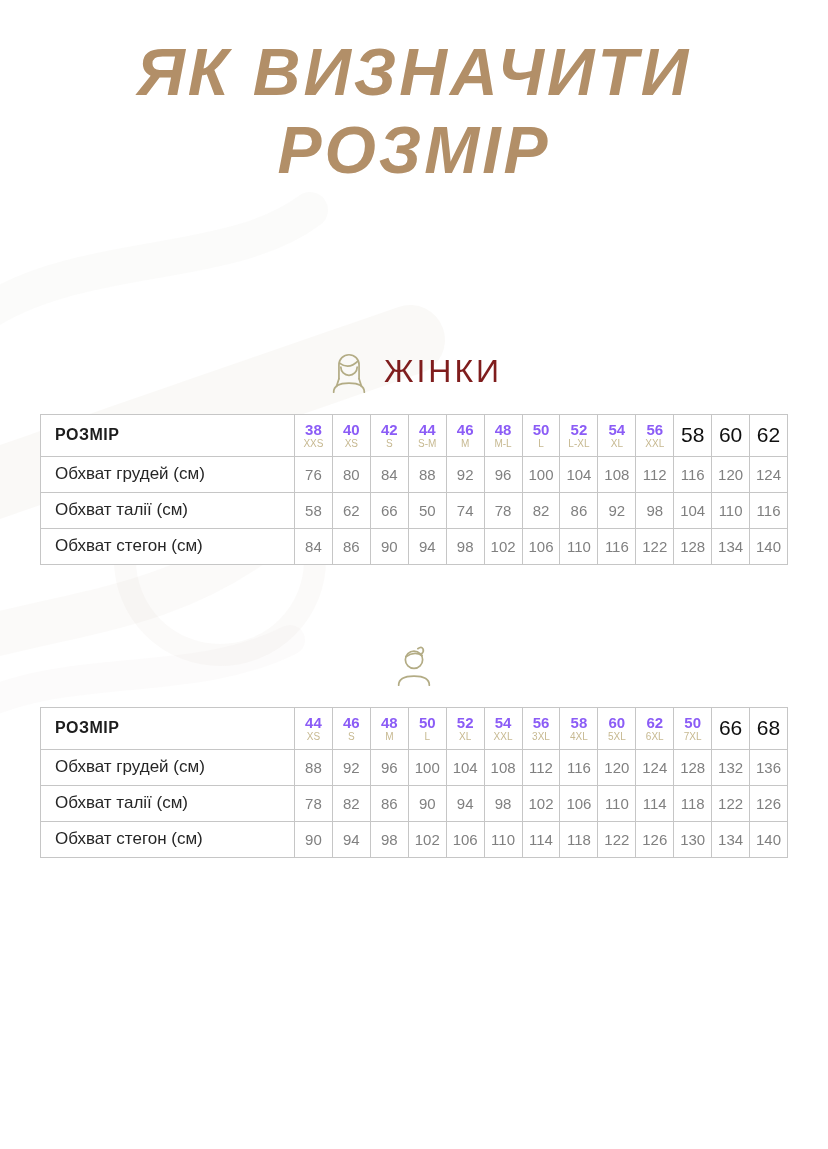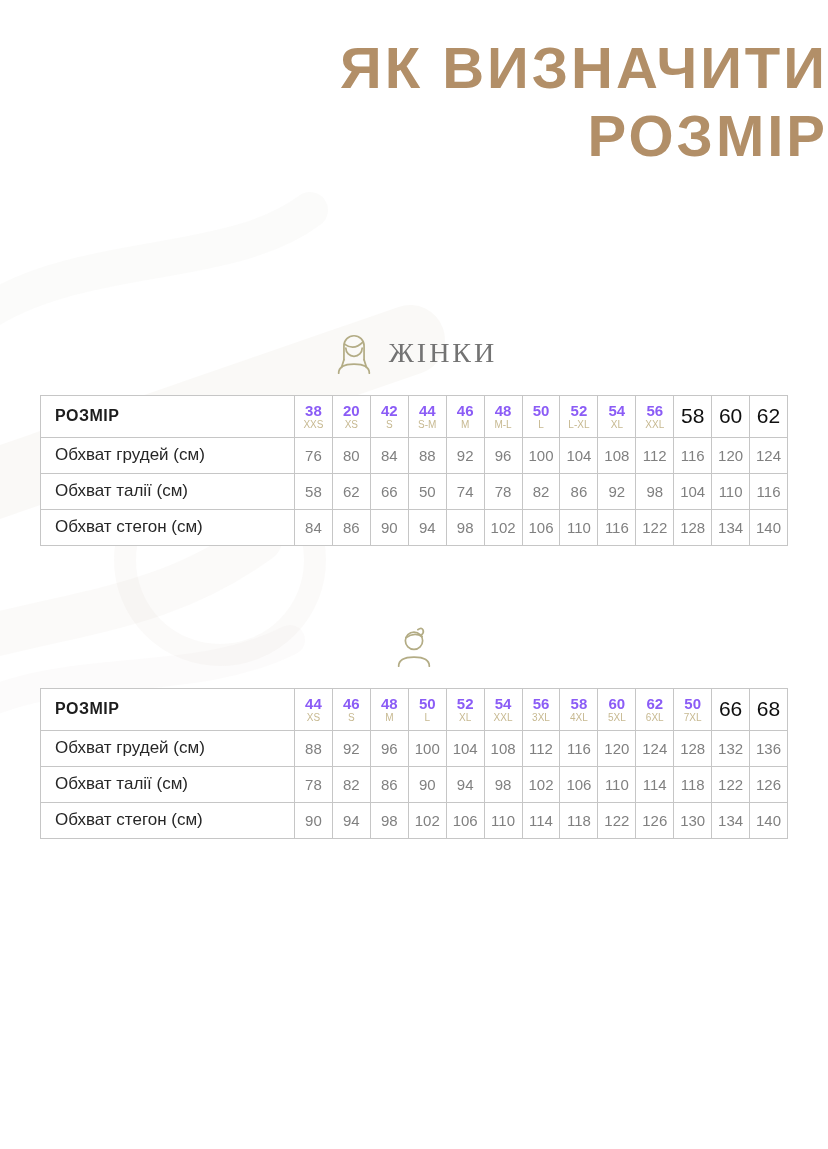--- a/index.html
+++ b/index.html
@@ -18,43 +18,43 @@
   .watermark {
     position: absolute;
     left: -70px;
     top: 190px;
     pointer-events: none;
   }
 
   .title {
     position: relative;
     padding-top: 34px;
-    text-align: right;
+    text-align: center;
     color: #b28f68;
     font-weight: 700;
-    font-size: 58px;
+    font-size: 66px;
     line-height: 1.18;
     letter-spacing: 3px;
+    font-style: italic;
   }
 
   .size-section { position: relative; }
 
   .section-heading {
     display: flex;
     align-items: center;
     justify-content: center;
     gap: 12px;
   }
   .section-heading .icon { display: inline-flex; }
   .heading-text {
-    color: #737373;
-    font-size: 28px;
+    color: #7f1d1d;
+    font-size: 32px;
     letter-spacing: 3px;
     font-weight: 400;
-    font-family: Liberation Serif, serif;
   }
 
   .women-heading { margin-top: 158px; }
   .men-heading   { margin-top: 76px;  }
 
   table.size-table {
     width: 748px;
     margin: 18px auto 0 auto;
     border-collapse: collapse;
     table-layout: fixed;
@@ -139,21 +139,21 @@
     </div>
     <table class="size-table">
       <thead>
           <tr>
             <th class="corner-cell">РОЗМІР</th>
             <th>
               <div class="size-num">38</div>
               <div class="size-letter">XXS</div>
             </th>
             <th>
-              <div class="size-num">20</div>
+              <div class="size-num">40</div>
               <div class="size-letter">XS</div>
             </th>
             <th>
               <div class="size-num">42</div>
               <div class="size-letter">S</div>
             </th>
             <th>
               <div class="size-num">44</div>
               <div class="size-letter">S-M</div>
             </th>

